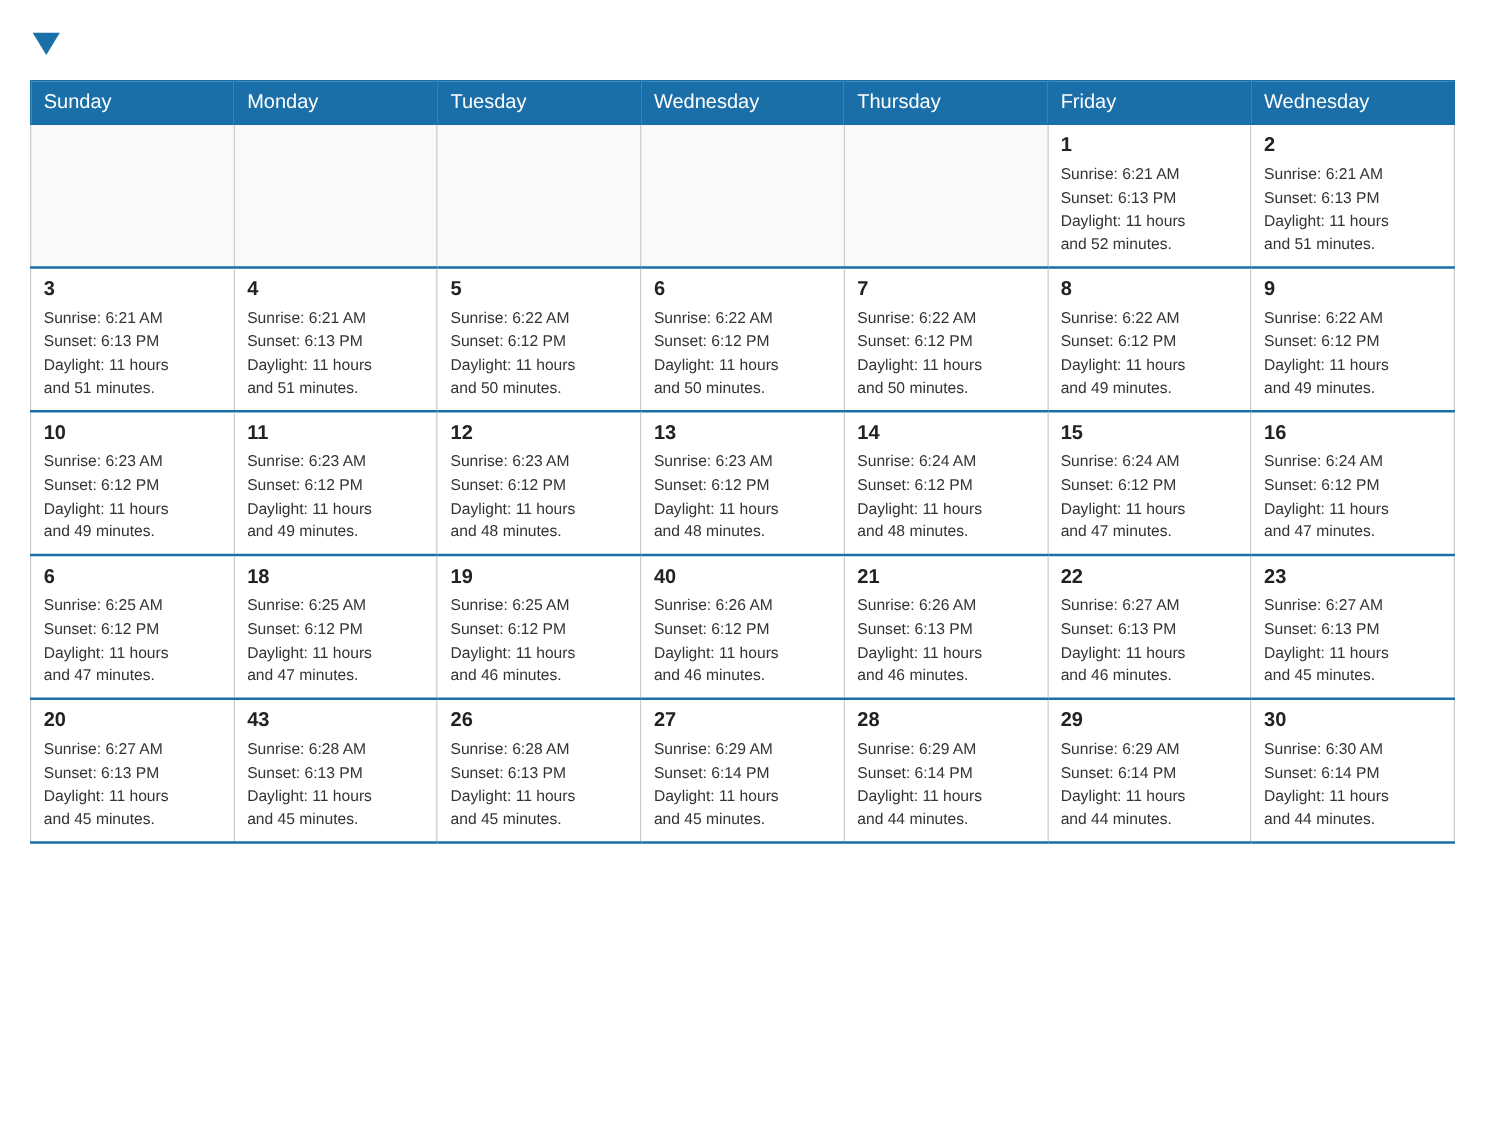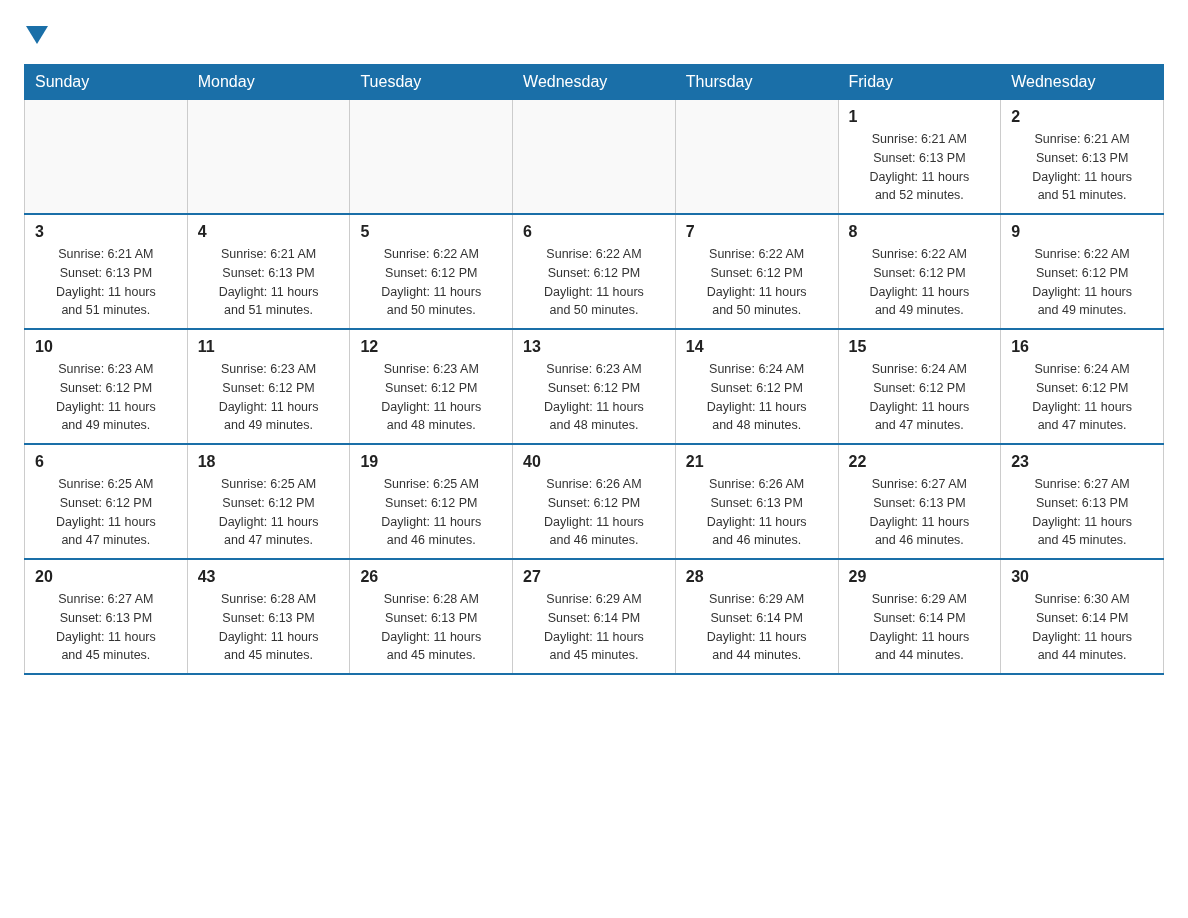--- a/index.html
+++ b/index.html
@@ -78,21 +78,20 @@
       font-size: 16px;
       font-weight: bold;
       color: #222;
       display: block;
       margin-bottom: 4px;
     }
     .day-info {
       font-size: 12.5px;
       color: #333;
       line-height: 1.5;
-      text-align: center;
     }
     .empty-cell {
       background: #f9f9f9;
     }
   </style>
 </head>
 <body>
 
 <div class="header">
   <div class="logo-area">

